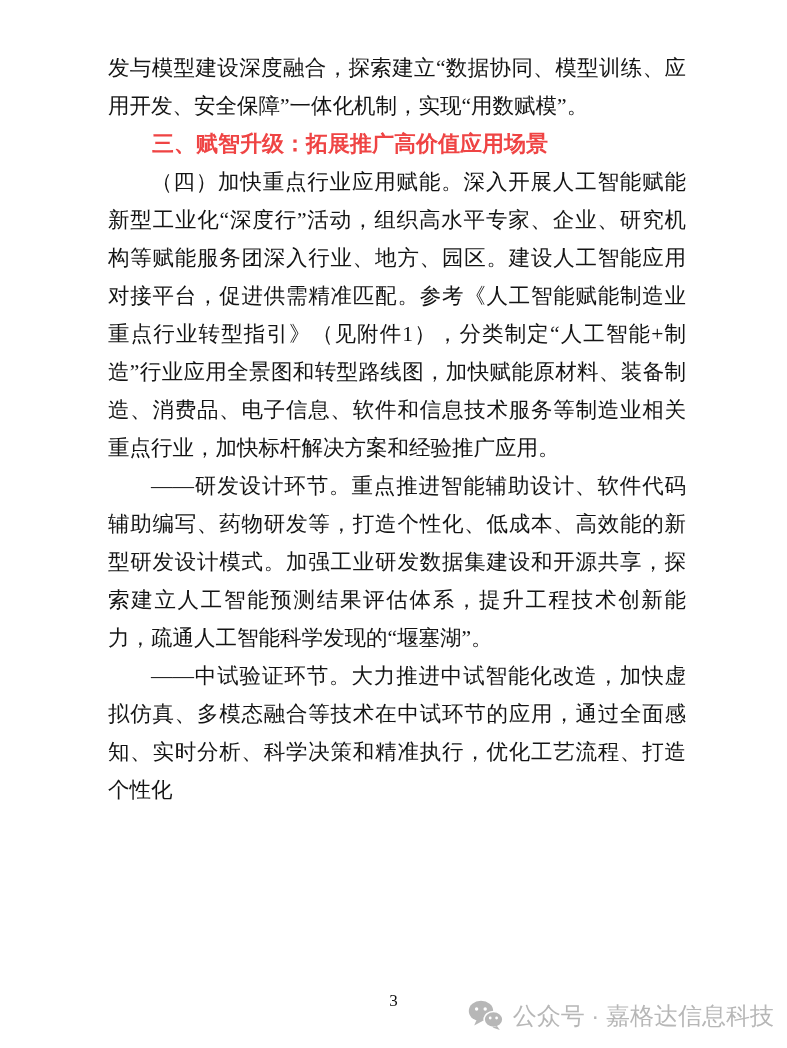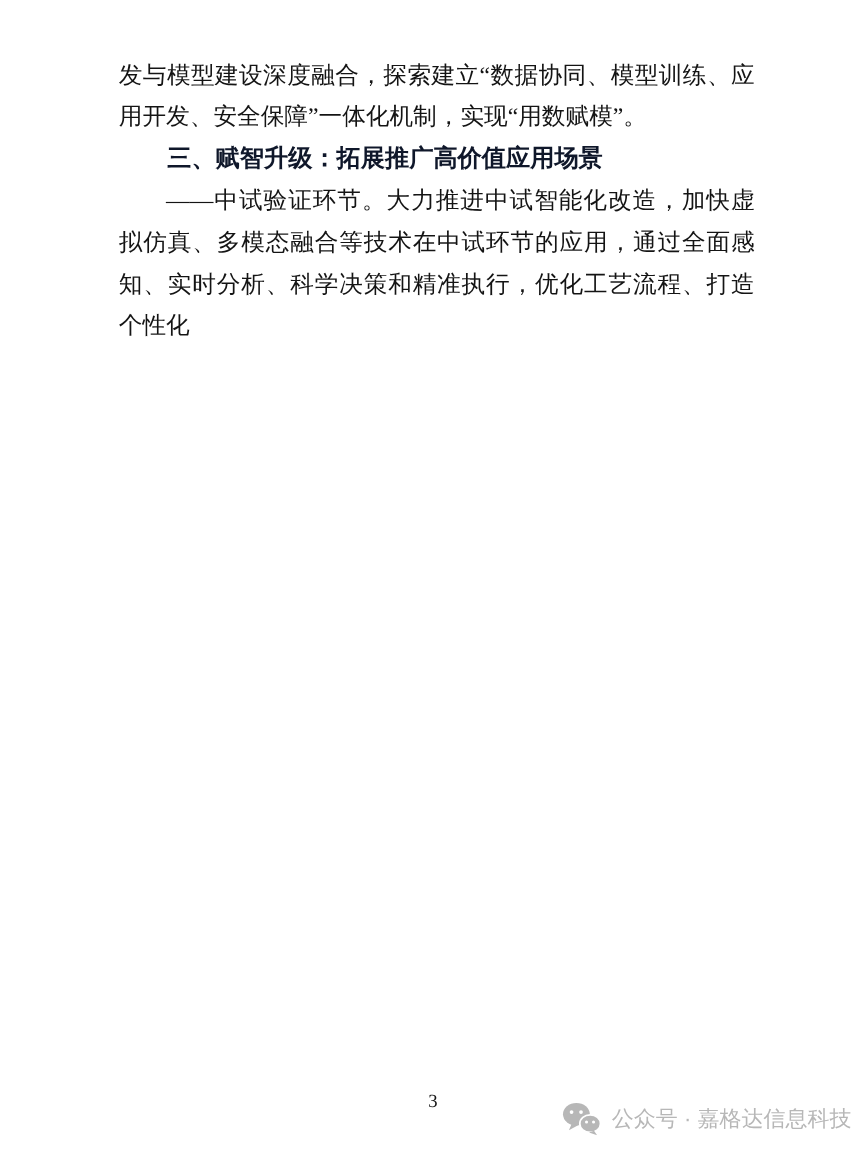--- a/index.html
+++ b/index.html
@@ -34,54 +34,56 @@
   .doc-body p.continuation {
     text-indent: 0;
   }
   .doc-body h2.section-heading {
     margin: 0;
     font-family: "Liberation Sans", sans-serif;
     font-weight: bold;
     font-size: 22px;
     line-height: 38px;
     text-indent: 2em;
-    color: #0f172a;
+    color: #ef4444;
   }
   .page-number {
     position: absolute;
     left: 0;
     right: 0;
     top: 991px;
     text-align: center;
     font-size: 17px;
     color: #141414;
   }
   .watermark {
     position: absolute;
     top: 1000px;
     right: 13px;
     height: 34px;
     display: flex;
-    align-items: center;
+    align-items: flex-start;
     gap: 9px;
     color: #b7b7b7;
-    font-size: 20px;
+    font-size: 24px;
     font-family: "Liberation Sans", sans-serif;
     white-space: nowrap;
   }
   .watermark svg { display: block; }
 </style>
 </head>
 <body>
 
 <div class="page">
 
   <div class="doc-body">
     <p class="continuation">发与模型建设深度融合，探索建立“数据协同、模型训练、应用开发、安全保障”一体化机制，实现“用数赋模”。</p>
     <h2 class="section-heading">三、赋智升级：拓展推广高价值应用场景</h2>
+    <p>（四）加快重点行业应用赋能。深入开展人工智能赋能新型工业化“深度行”活动，组织高水平专家、企业、研究机构等赋能服务团深入行业、地方、园区。建设人工智能应用对接平台，促进供需精准匹配。参考《人工智能赋能制造业重点行业转型指引》（见附件1），分类制定“人工智能+制造”行业应用全景图和转型路线图，加快赋能原材料、装备制造、消费品、电子信息、软件和信息技术服务等制造业相关重点行业，加快标杆解决方案和经验推广应用。</p>
+    <p>——研发设计环节。重点推进智能辅助设计、软件代码辅助编写、药物研发等，打造个性化、低成本、高效能的新型研发设计模式。加强工业研发数据集建设和开源共享，探索建立人工智能预测结果评估体系，提升工程技术创新能力，疏通人工智能科学发现的“堰塞湖”。</p>
     <p>——中试验证环节。大力推进中试智能化改造，加快虚拟仿真、多模态融合等技术在中试环节的应用，通过全面感知、实时分析、科学决策和精准执行，优化工艺流程、打造个性化</p>
   </div>
 
   <div class="page-number">3</div>
 
   <div class="watermark">
     <span>
       <svg width="36" height="30" viewBox="0 0 36 30" xmlns="http://www.w3.org/2000/svg">
         <ellipse cx="13" cy="11" rx="12.2" ry="10.2" fill="#b7b7b7"></ellipse>
         <path d="M9 19 L6.2 25.5 L14.5 21" fill="#b7b7b7"></path>

